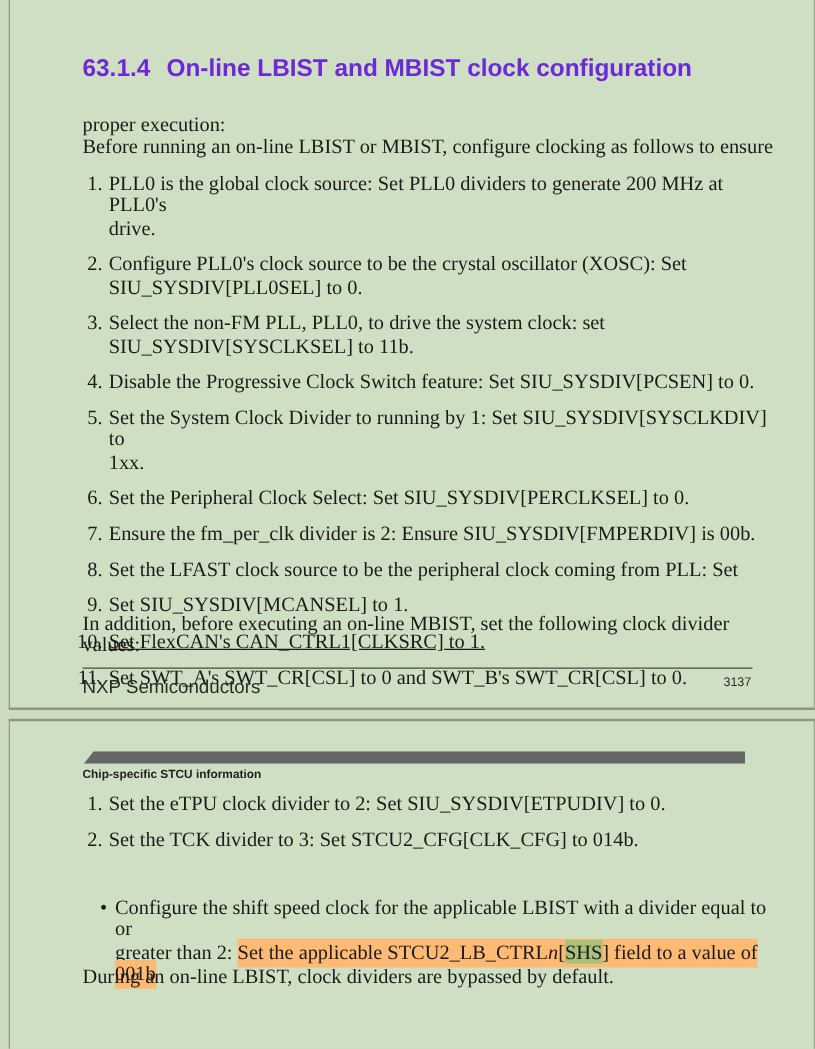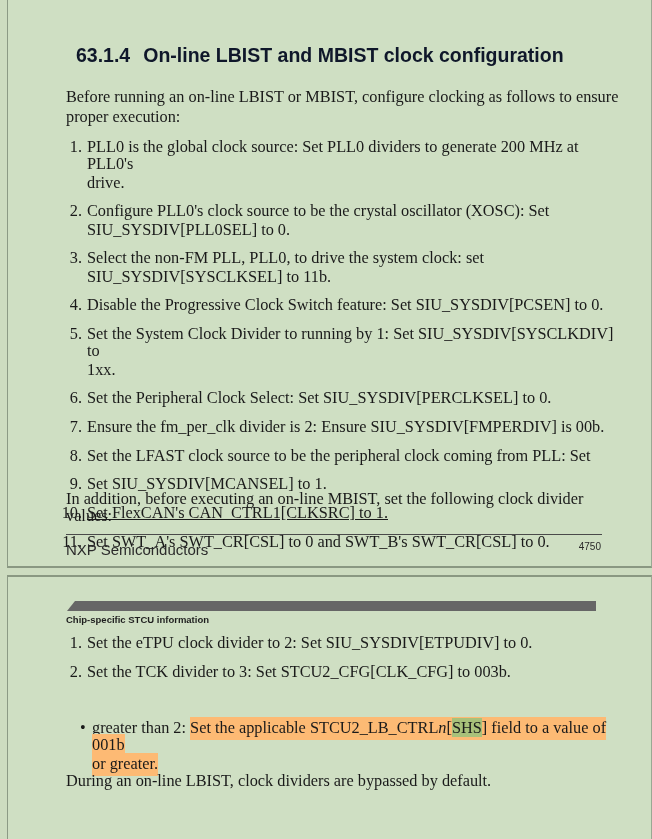--- a/index.html
+++ b/index.html
@@ -13,23 +13,23 @@
   .page {
     position:absolute; left:7px; width:645px;
     background:#cfdfc3;
     border-left:1px solid #8c9a85;
     box-sizing:border-box;
   }
   #page1 { top:-2px; height:570px; border-bottom:2px solid #8a9882; border-right:1px solid #9aa893; }
   #page2 { top:575px; height:270px; border-top:2px solid #8a9882; border-right:1px solid #9aa893; }
 
   .h-title {
-    position:absolute; left:68px; top:44px;
+    position:absolute; left:58px; top:44px;
     font-family:"Liberation Sans", sans-serif; font-weight:bold;
-    font-size:19.5px; color:#0f172a; white-space:nowrap;
+    font-size:19.5px; color:#6d28d9; white-space:nowrap;
   }
   .h-title .num { margin-right:13px; }
 
   .para { position:absolute; left:58px; width:560px; font-size:16.3px; line-height:17px; }
   .ol { position:absolute; left:58px; width:560px; margin:0; padding:0; list-style:none; font-size:16.3px; }
   .ol li { position:relative; padding-left:21px; line-height:17px; }
   .ol li .n { position:absolute; left:-4px; width:20px; text-align:right; }
 
   .footer-title {
     position:absolute; left:0; right:0; top:519px; text-align:center;
@@ -50,22 +50,22 @@
 </style>
 </head>
 <body>
 
 <div class="page" id="page1">
   <div class="h-title" style="top:46px;">
     <span class="num">63.1.4</span><span>On-line LBIST and MBIST clock configuration</span>
   </div>
 
   <div class="para" style="top:90px;">
+    <div style="margin-top:3px;">proper execution:</div>
     <div>Before running an on-line LBIST or MBIST, configure clocking as follows to ensure</div>
-    <div style="margin-top:3px;">proper execution:</div>
   </div>
 
   <ol class="ol" style="top:140px;">
     <li style="margin-bottom:11px;">
         <span class="n">1.</span>
         <div>PLL0 is the global clock source: Set PLL0 dividers to generate 200 MHz at PLL0's</div>
         <div style="margin-top:2px;">drive.</div>
       </li>
     <li style="margin-bottom:11px;">
         <span class="n">2.</span>
@@ -109,43 +109,43 @@
     <li>
         <span class="n" style="left:-10px;width:26px;">11.</span>
         <div>Set SWT_A's SWT_CR[CSL] to 0 and SWT_B's SWT_CR[CSL] to 0.</div>
       </li>
   </ol>
 
   <div class="para" style="top:492px;">In addition, before executing an on-line MBIST, set the following clock divider values:</div>
 
   <div class="footer-rule"></div>
   <div class="footer-left">NXP Semiconductors</div>
-  <div class="footer-right">4750</div>
+  <div class="footer-right">3137</div>
 </div>
 
 <div class="page" id="page2">
   <svg class="chip-bar" viewBox="0 0 529 10" preserveAspectRatio="none">
     <polygon points="8,0 529,0 529,10 0,10" fill="#666666"></polygon>
   </svg>
   <div class="chip-label">Chip-specific STCU information</div>
 
   <ol class="ol" style="top:57px;">
     <li style="margin-bottom:12px;">
         <span class="n">1.</span>
         <div>Set the eTPU clock divider to 2: Set SIU_SYSDIV[ETPUDIV] to 0.</div>
       </li>
     <li>
         <span class="n">2.</span>
-        <div>Set the TCK divider to 3: Set STCU2_CFG[CLK_CFG] to 003b.</div>
+        <div>Set the TCK divider to 3: Set STCU2_CFG[CLK_CFG] to 014b.</div>
       </li>
   </ol>
 
 
   <ul class="bullets" style="top:140px;">
     <li>
       <span class="dot">•</span>
+      <div>Configure the shift speed clock for the applicable LBIST with a divider equal to or</div>
       <div style="margin-top:2px;"><span>greater than 2: </span><span class="hl"><span>Set the applicable STCU2_LB_CTRL</span><i>n</i><span>[</span><span class="sel">SHS</span><span>] field to a value of 001b</span></span></div>
-      <div style="margin-top:2px; margin-left:-26px; padding-left:26px;"><span class="hl">or greater.</span></div>
     </li>
   </ul>
 
   <div class="para" style="top:195px;">During an on-line LBIST, clock dividers are bypassed by default.</div>
 </div>
 
 </body></html>

